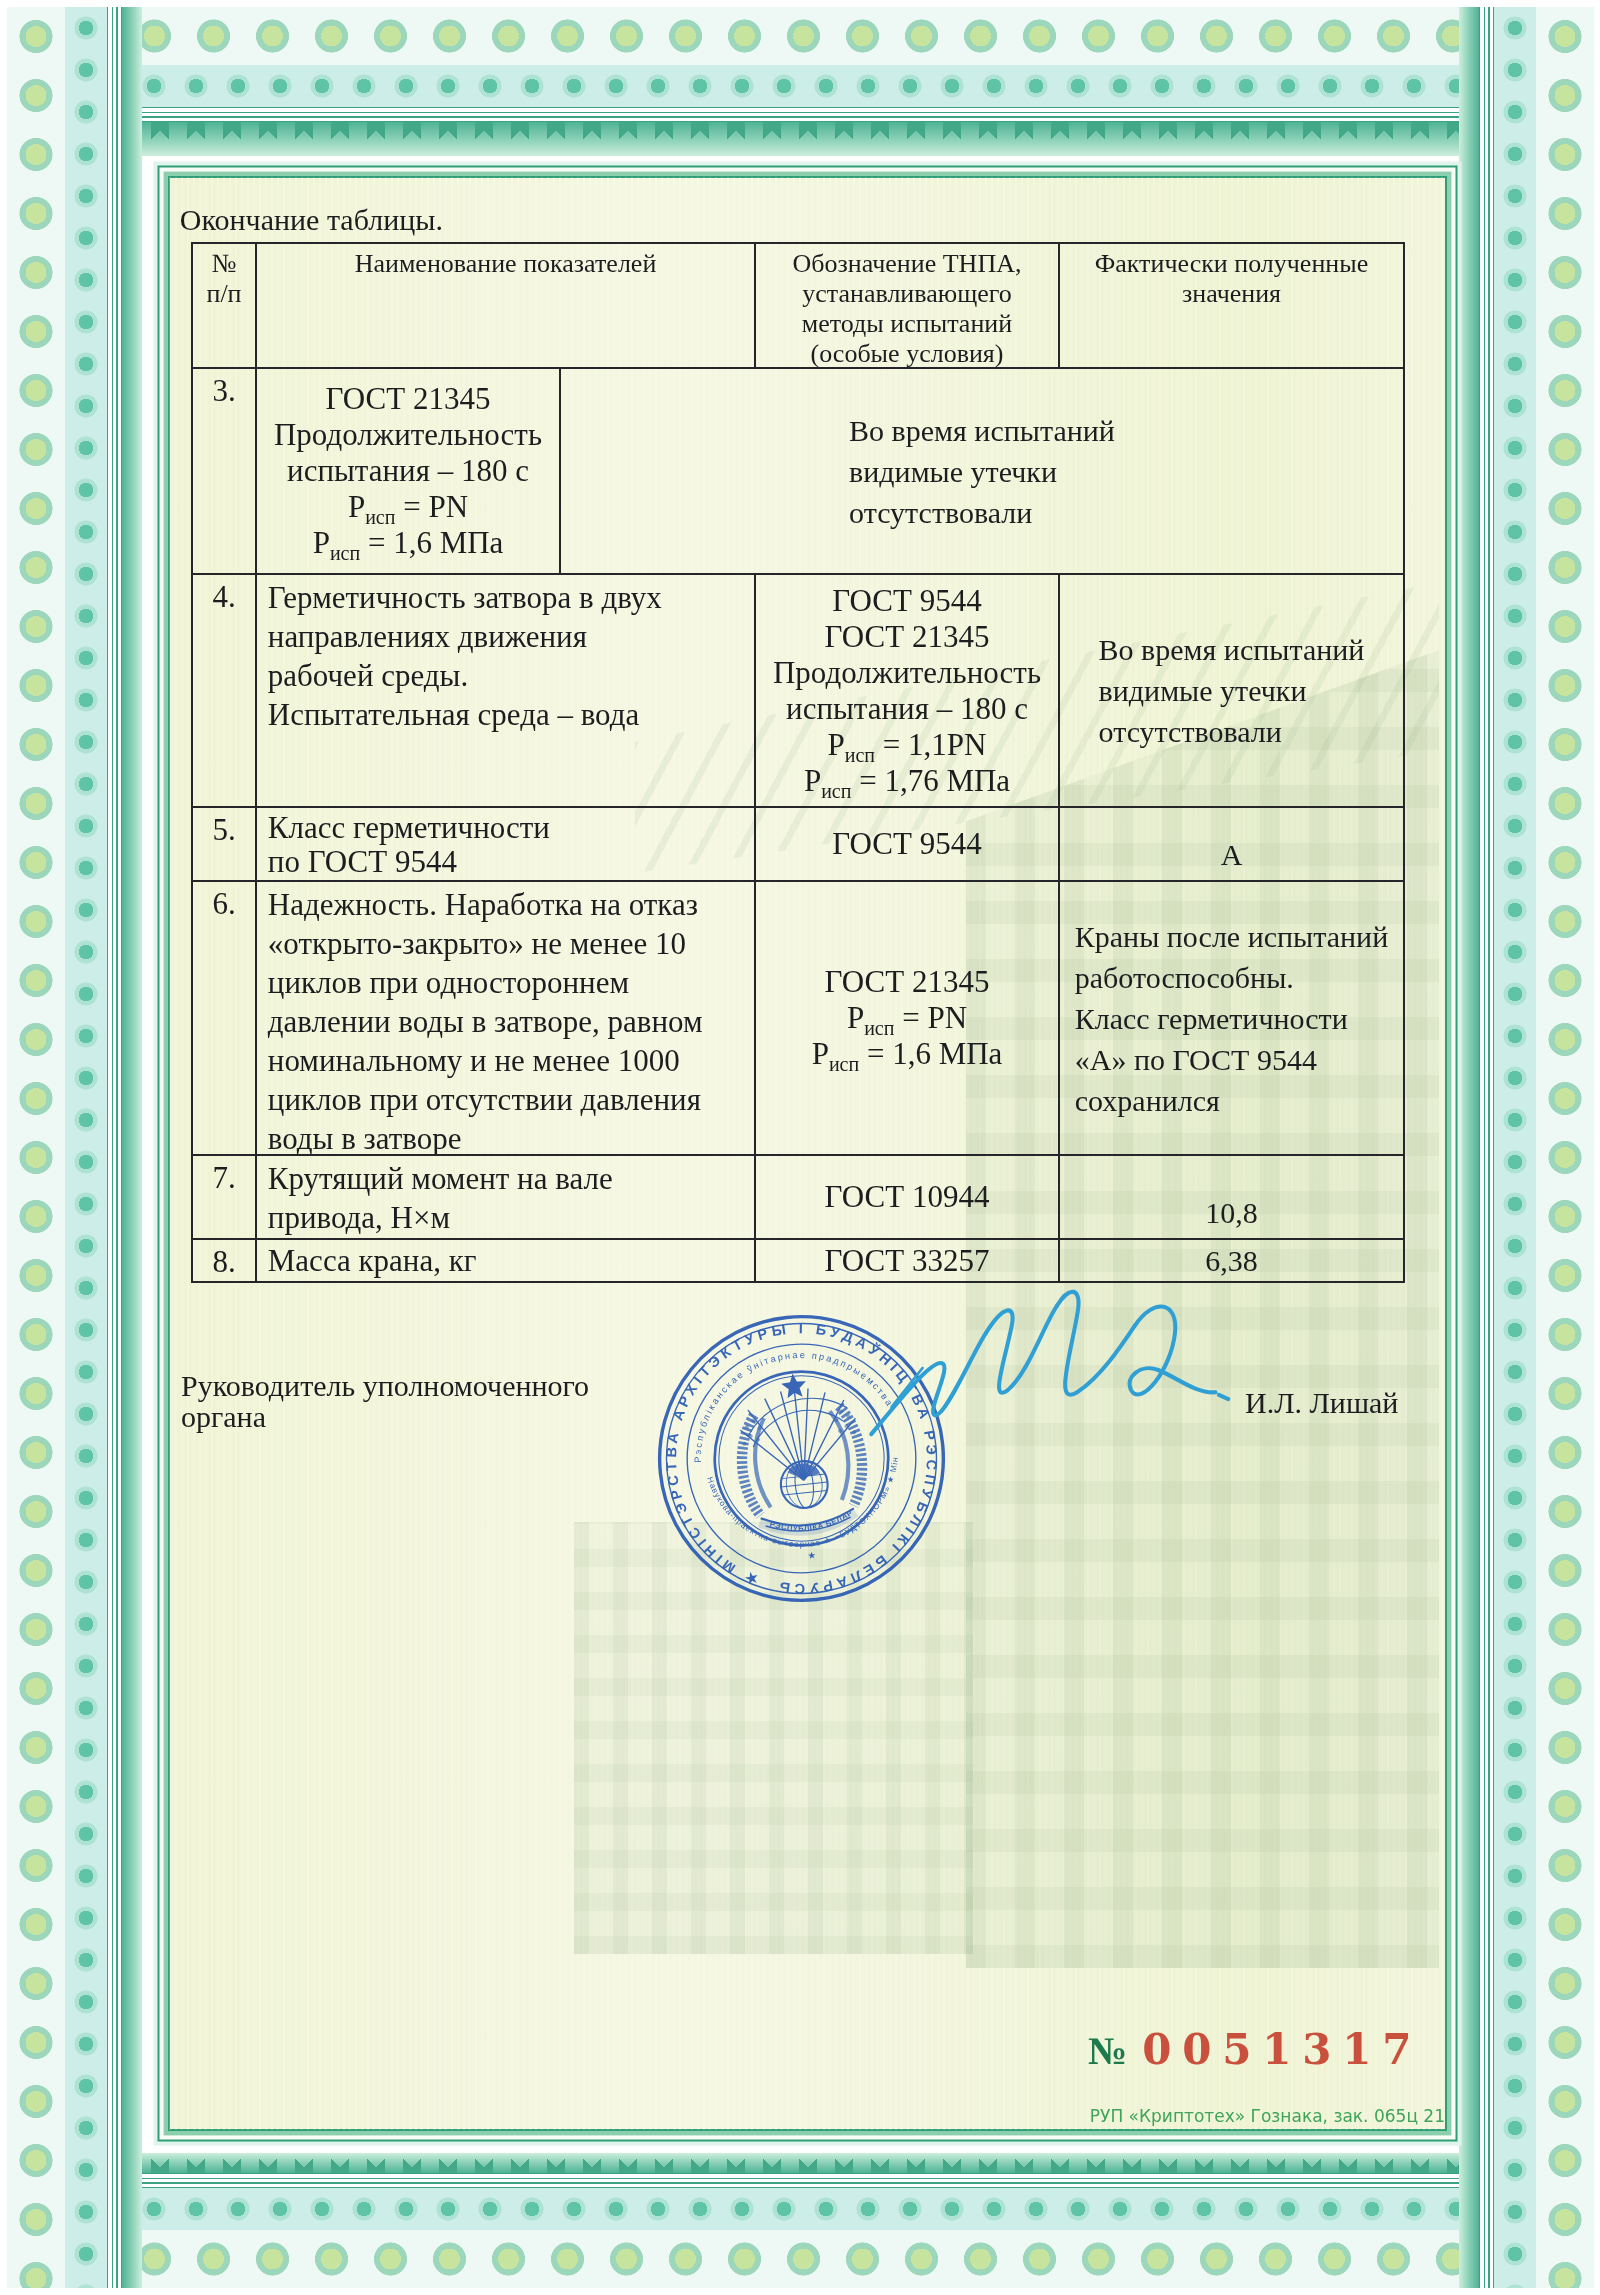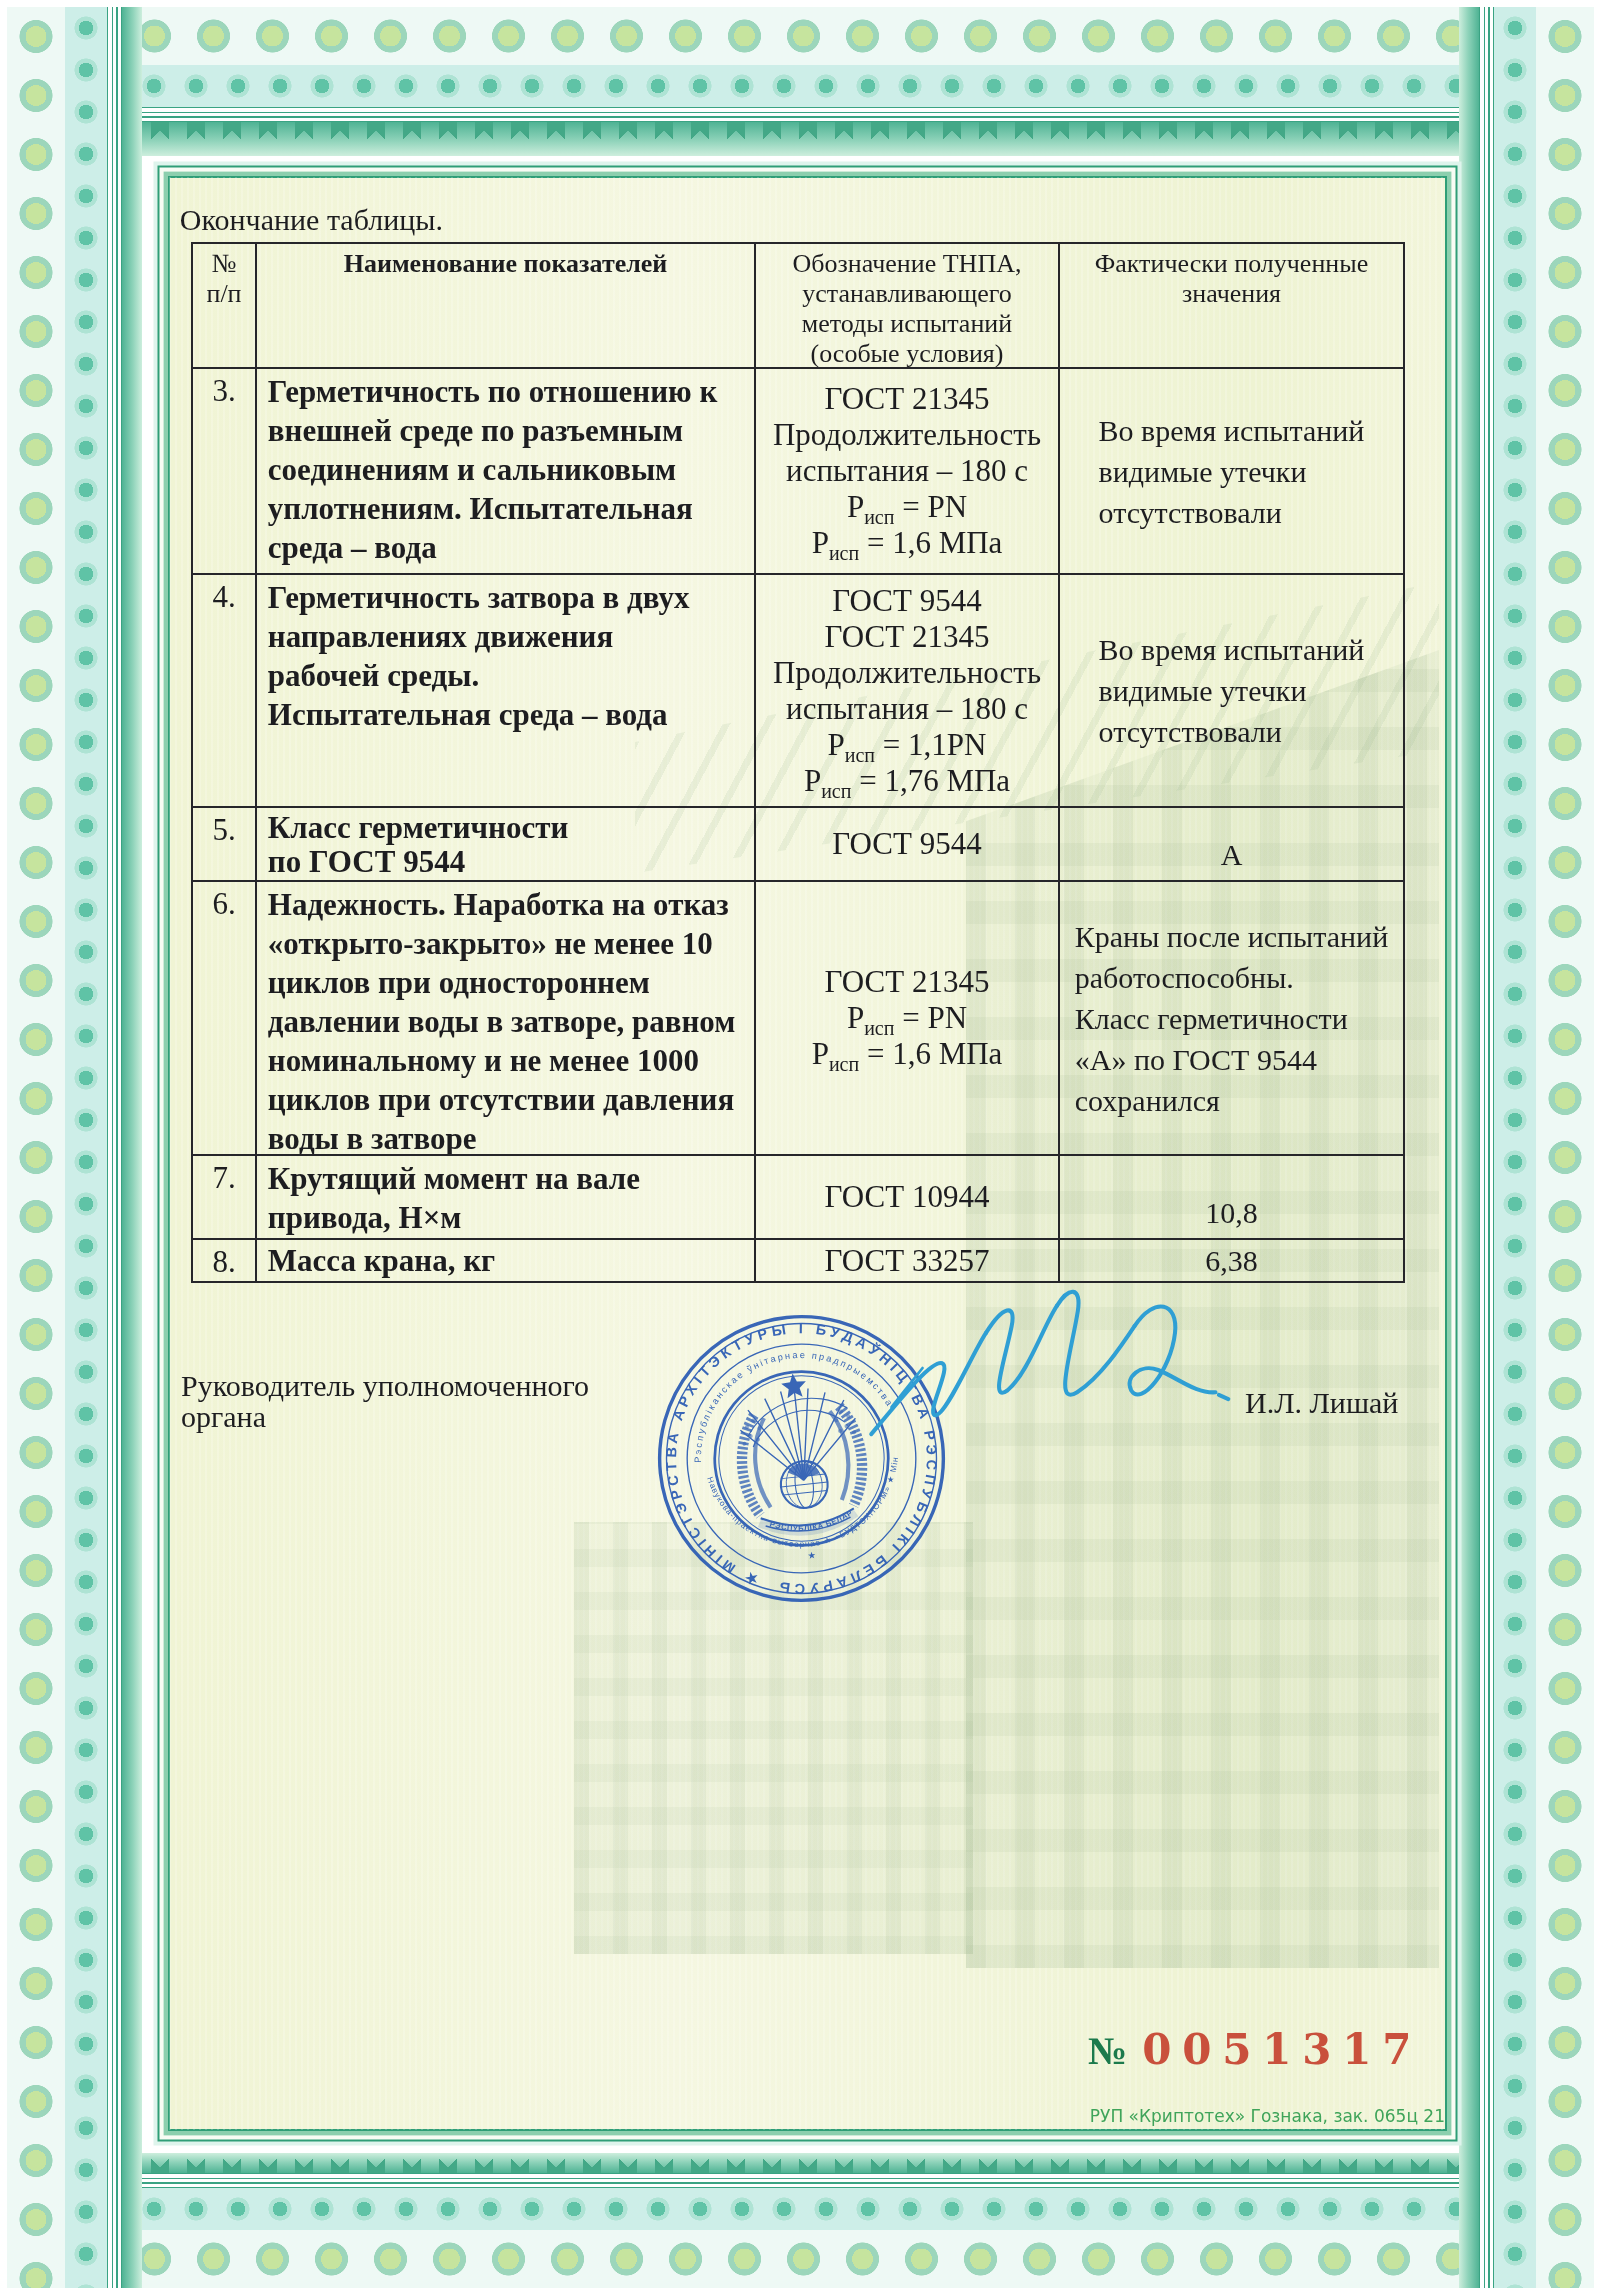--- a/index.html
+++ b/index.html
@@ -62,21 +62,21 @@
   
   .title{position:absolute;left:10.8px;top:26px;font-size:30px;z-index:3;}
 
   
   .tbl{position:absolute;left:22px;top:65px;width:1214px;border:2px solid #26262a;z-index:3;box-sizing:border-box;}
   .tr{display:flex;border-bottom:2px solid #26262a;box-sizing:border-box;}
   .tr:last-child{border-bottom:none;}
   .td{border-right:2px solid #26262a;box-sizing:border-box;overflow:hidden;}
   .td:last-child{border-right:none;}
   .c1{width:64px;text-align:center;padding-top:4px;font-size:31px;}
-  .c2{width:499px;padding:2.7px 4px 0 10.8px;font-size:31px;line-height:39px;font-weight:bold;}
+  .c2{width:499px;padding:2.7px 4px 0 10.8px;font-size:31px;line-height:39px;}
   .c3{width:304px;display:flex;flex-direction:column;justify-content:center;align-items:center;text-align:center;font-size:31px;line-height:36px;padding:1.4px 2.7px;}
   .c4{flex:1;display:flex;justify-content:center;align-items:center;text-align:left;font-size:30px;line-height:41px;padding:0 4px;}
   .c4.bottom{align-items:flex-end;padding-bottom:5.4px;}
   .r-head{height:125px;} .r-3{height:206px;} .r-4{height:233px;} .r-5{height:74px;}
   .r-6{height:274px;} .r-7{height:84px;} .r-8{height:41px;}
   .r-5 .c2{line-height:34px;padding-top:2.7px;}
   .r-8 .c2{line-height:35px;}
   .th{display:block !important;font-size:26px !important;line-height:30px !important;text-align:center;padding:5.4px 2.7px 0 2.7px !important;}
   .pre{white-space:pre-line;}
   .mline sub{font-size:20px;line-height:0;}
@@ -139,25 +139,20 @@
         <div class="td c3 th"><span class="pre">Обозначение ТНПА,
 устанавливающего
 методы испытаний
 (особые условия)</span></div>
         <div class="td c4 th"><span class="pre">Фактически полученные
 значения</span></div>
       </div>
 
       <div class="tr r-3">
         <div class="td c1"><span>3.</span></div>
-        <div class="td c2"><span class="pre">Герметичность по отношению к
-внешней среде по разъемным
-соединениям и сальниковым
-уплотнениям. Испытательная
-среда – вода</span></div>
         <div class="td c3">
           <div class="mline"><span>ГОСТ 21345</span></div>
           <div class="mline"><span>Продолжительность</span></div>
           <div class="mline"><span>испытания – 180 с</span></div>
           <div class="mline"><span>Р</span><sub>исп</sub><span> = PN</span></div>
           <div class="mline"><span>Р</span><sub>исп</sub><span> = 1,6 МПа</span></div>
         </div>
         <div class="td c4">
             <span class="pre">Во время испытаний
 видимые утечки

